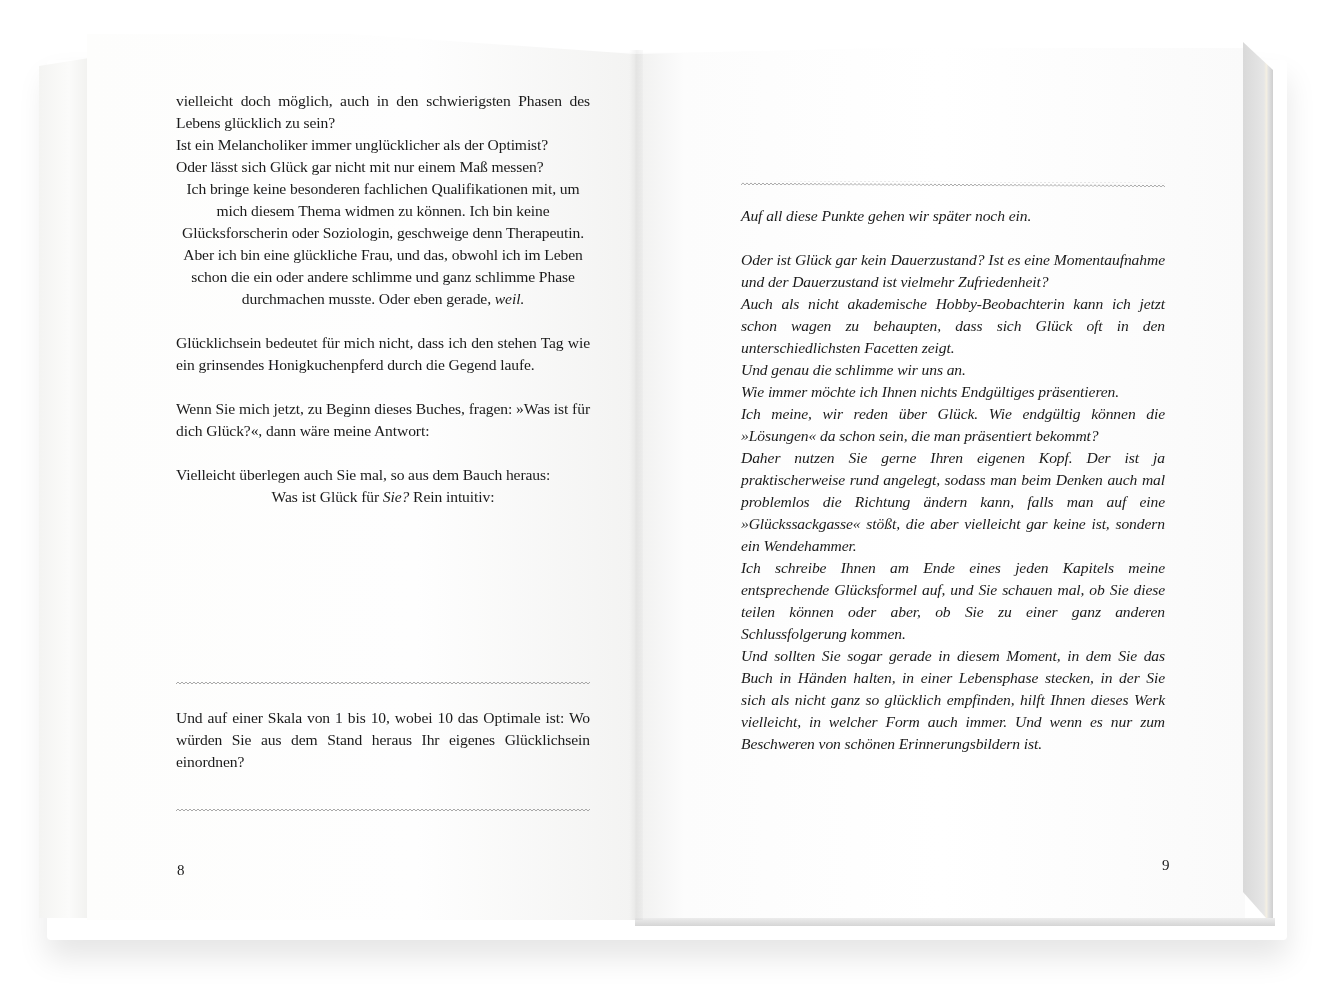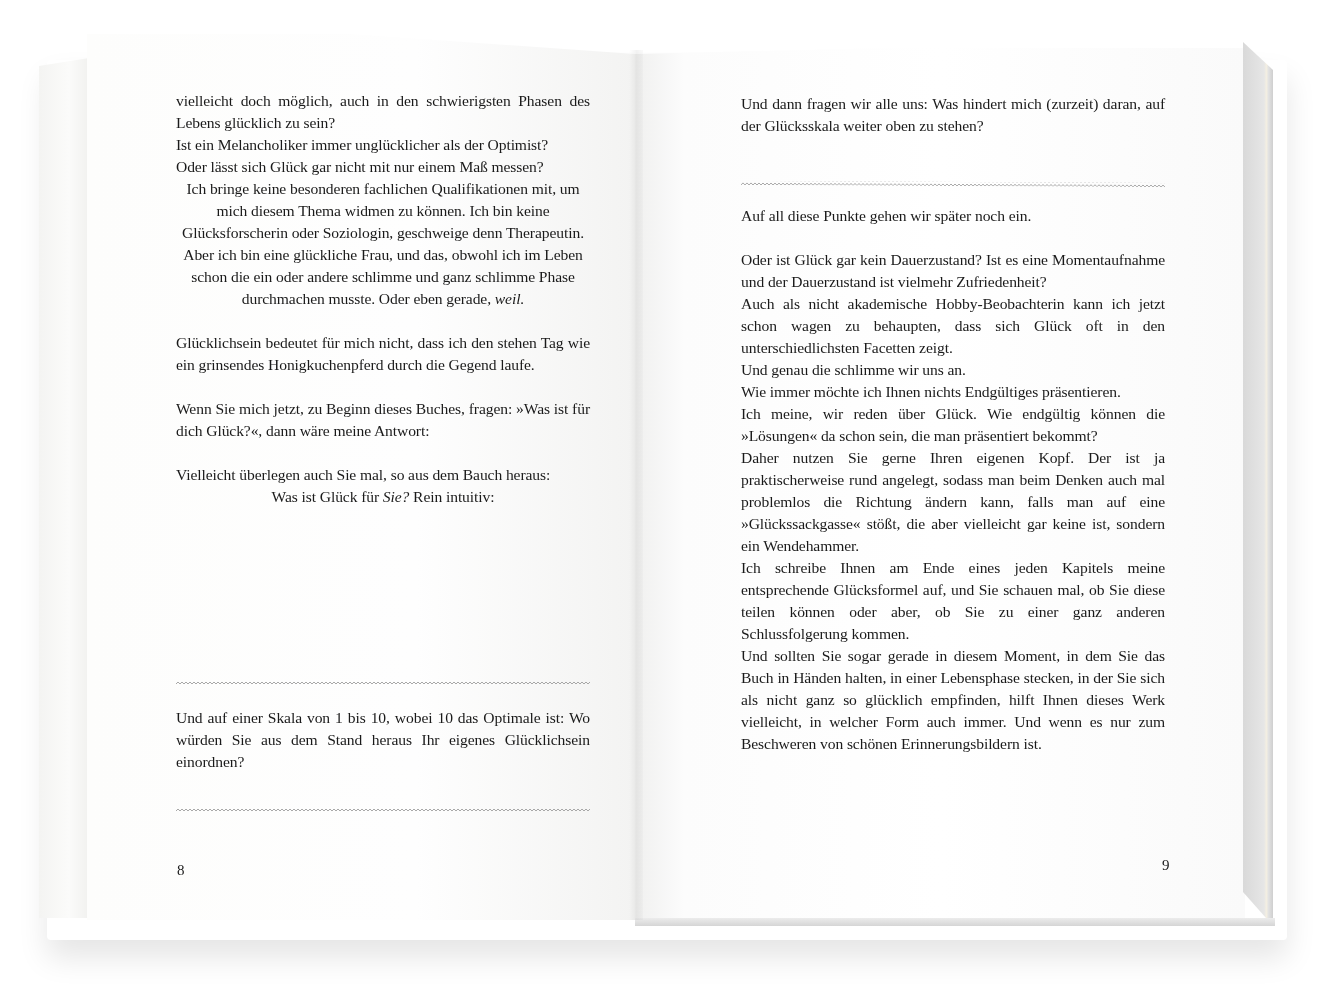--- a/index.html
+++ b/index.html
@@ -94,27 +94,24 @@
   <div class="wavy wavy-left-1"></div>
 
   <div class="text-block" style="left:159px; top:707px; width:414px;">
     <p>Und auf einer Skala von 1 bis 10, wobei 10 das Optimale ist: Wo würden Sie aus dem Stand heraus Ihr eigenes Glücklichsein einordnen?</p>
   </div>
 
   <div class="wavy wavy-left-2"></div>
 
   <div class="page-number pn-left">8</div>
 
-  <div class="text-block right-text">
-    <p>Und dann fragen wir alle uns: Was hindert mich (zurzeit) daran, auf der Glücksskala weiter oben zu stehen?</p>
-  </div>
 
   <div class="wavy wavy-right-1"></div>
 
-  <div class="text-block" style="left:724px; top:205px; width:424px;">
+  <div class="text-block" style="left:724px; top:205px; width:424px;font-style:italic;">
     <p>Auf all diese Punkte gehen wir später noch ein.</p>
     <div class="gap"></div>
     <p>Oder ist Glück gar kein Dauerzustand? Ist es eine Momentaufnahme und der Dauerzustand ist vielmehr Zufriedenheit?</p>
     <p>Auch als nicht akademische Hobby-Beobachterin kann ich jetzt schon wagen zu behaupten, dass sich Glück oft in den unterschiedlichsten Facetten zeigt.</p>
     <p>Und genau die schlimme wir uns an.</p>
     <p>Wie immer möchte ich Ihnen nichts Endgültiges präsentieren.</p>
     <p>Ich meine, wir reden über Glück. Wie endgültig können die »Lösungen« da schon sein, die man präsentiert bekommt?</p>
     <p>Daher nutzen Sie gerne Ihren eigenen Kopf. Der ist ja praktischerweise rund angelegt, sodass man beim Denken auch mal problemlos die Richtung ändern kann, falls man auf eine »Glückssackgasse« stößt, die aber vielleicht gar keine ist, sondern ein Wendehammer.</p>
     <p>Ich schreibe Ihnen am Ende eines jeden Kapitels meine entsprechende Glücksformel auf, und Sie schauen mal, ob Sie diese teilen können oder aber, ob Sie zu einer ganz anderen Schlussfolgerung kommen.</p>
     <p>Und sollten Sie sogar gerade in diesem Moment, in dem Sie das Buch in Händen halten, in einer Lebensphase stecken, in der Sie sich als nicht ganz so glücklich empfinden, hilft Ihnen dieses Werk vielleicht, in welcher Form auch immer. Und wenn es nur zum Beschweren von schönen Erinnerungsbildern ist.</p>

